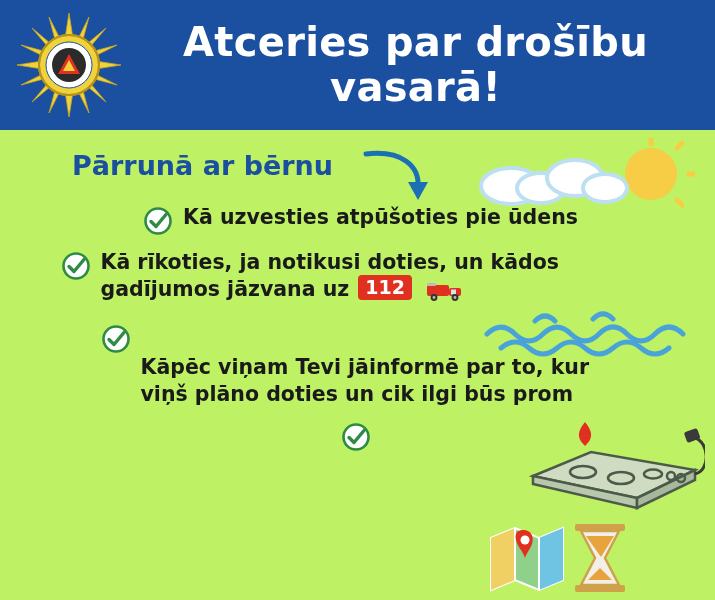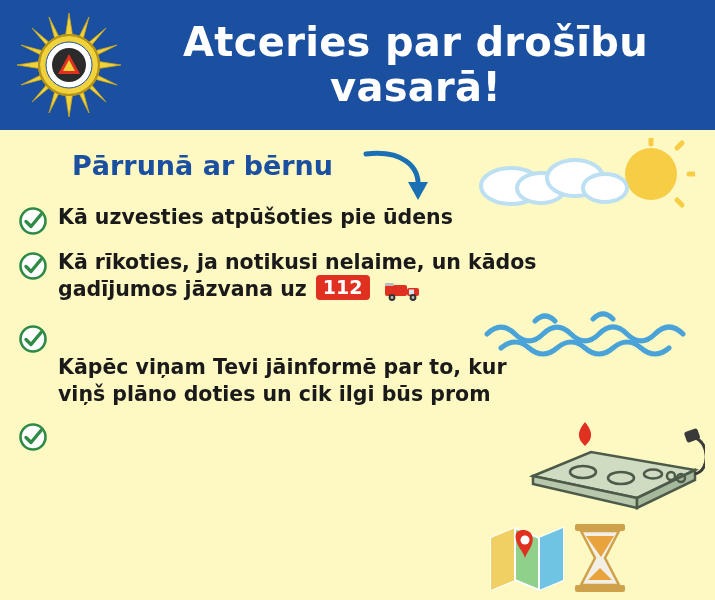--- a/index.html
+++ b/index.html
@@ -10,21 +10,21 @@
     width: 715px;
     height: 600px;
     background: #ffffff;
     font-family: "Liberation Sans", sans-serif;
     overflow: hidden;
   }
   .poster {
     position: relative;
     width: 715px;
     height: 600px;
-    background: #fef9c3;
+    background: #bef264;
   }
 
   
   .header {
     position: relative;
     height: 130px;
     background: #1b4fa0;
     display: flex;
     align-items: center;
     box-sizing: border-box;
@@ -91,20 +91,21 @@
     margin: 0;
     padding: 0;
     list-style: none;
   }
   .list-item {
     position: relative;
     display: flex;
     align-items: flex-start;
     margin-bottom: 13px;
     padding-left: 8px;
+    justify-content: center;
   }
   .check {
     flex: 0 0 auto;
     width: 30px;
     height: 30px;
     margin-right: 10px;
     margin-top: 2px;
   }
   .item-text {
     color: #1a1a1a;
@@ -235,21 +236,21 @@
         </svg>
         <div class="item-text">Kā uzvesties atpūšoties pie ūdens</div>
       </li>
 
       <li class="list-item">
         <svg class="check" viewBox="0 0 30 30">
           <circle cx="15" cy="15" r="12.5" fill="#ffffff" stroke="#2e8b45" stroke-width="2.6"></circle>
           <path d="M8 15.5 L13 20.5 L23 8.5" stroke="#2e8b45" stroke-width="3.4" fill="none" stroke-linecap="round" stroke-linejoin="round"></path>
         </svg>
         <div class="item-text">
-          <span>Kā rīkoties, ja notikusi nelaime, un kādos gadījumos jāzvana uz</span>
+          <span>Kā rīkoties, ja notikusi doties, un kādos gadījumos jāzvana uz</span>
           <span class="inline-112">112</span>
           <span class="inline-icon">
             <svg width="40" height="24" viewBox="0 0 40 24">
               <rect x="2" y="6" width="22" height="11" rx="2" fill="#e03020"></rect>
               <rect x="24" y="9" width="12" height="8" rx="2" fill="#e03020"></rect>
               <rect x="26" y="10.5" width="5" height="5" fill="#cfe7f5"></rect>
               <rect x="2" y="4" width="9" height="3" rx="1" fill="#bbbbbb"></rect>
               <circle cx="9" cy="18.5" r="3.4" fill="#333333"></circle>
               <circle cx="30" cy="18.5" r="3.4" fill="#333333"></circle>
               <circle cx="9" cy="18.5" r="1.4" fill="#bbbbbb"></circle>

